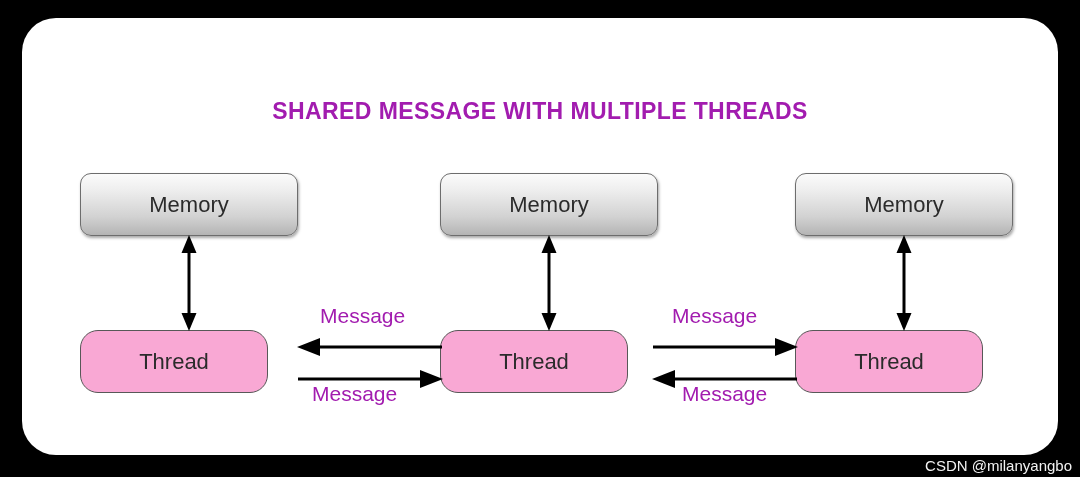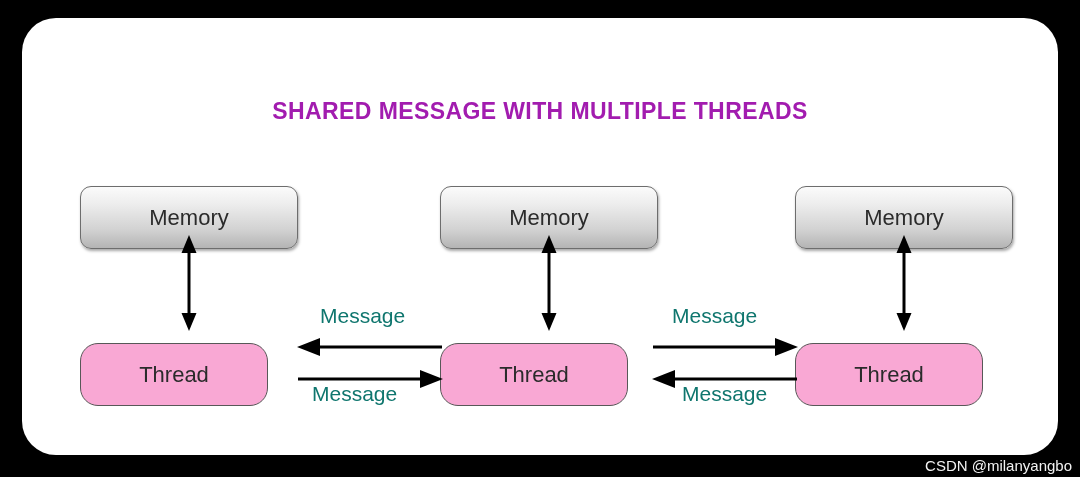--- a/index.html
+++ b/index.html
@@ -40,21 +40,20 @@
   
   .node {
     position: absolute;
     box-sizing: border-box;
     display: flex;
     align-items: center;
     justify-content: center;
     font-size: 22px;
     color: #2b2b2b;
     font-family: "Liberation Sans", sans-serif;
-    margin-top: 13px;
   }
   .memory-node {
     width: 218px;
     height: 63px;
     border: 1.5px solid #6d6d6d;
     border-radius: 11px;
     background: linear-gradient(to bottom, #fbfbfb 0%, #ededed 28%, #d2d2d2 70%, #b4b4b4 100%);
     box-shadow: 1px 2px 3px rgba(0,0,0,0.35);
   }
   .thread-node {
@@ -67,21 +66,21 @@
 
   
   .conn {
     position: absolute;
   }
   .conn svg { display: block; }
 
   .msg-label {
     position: absolute;
     font-size: 21px;
-    color: #0f766e;
+    color: #a21caf;
     white-space: nowrap;
     font-family: "Liberation Sans", sans-serif;
   }
 
   
   #watermark {
     position: absolute;
     right: 8px;
     bottom: 3px;
     font-size: 15px;

